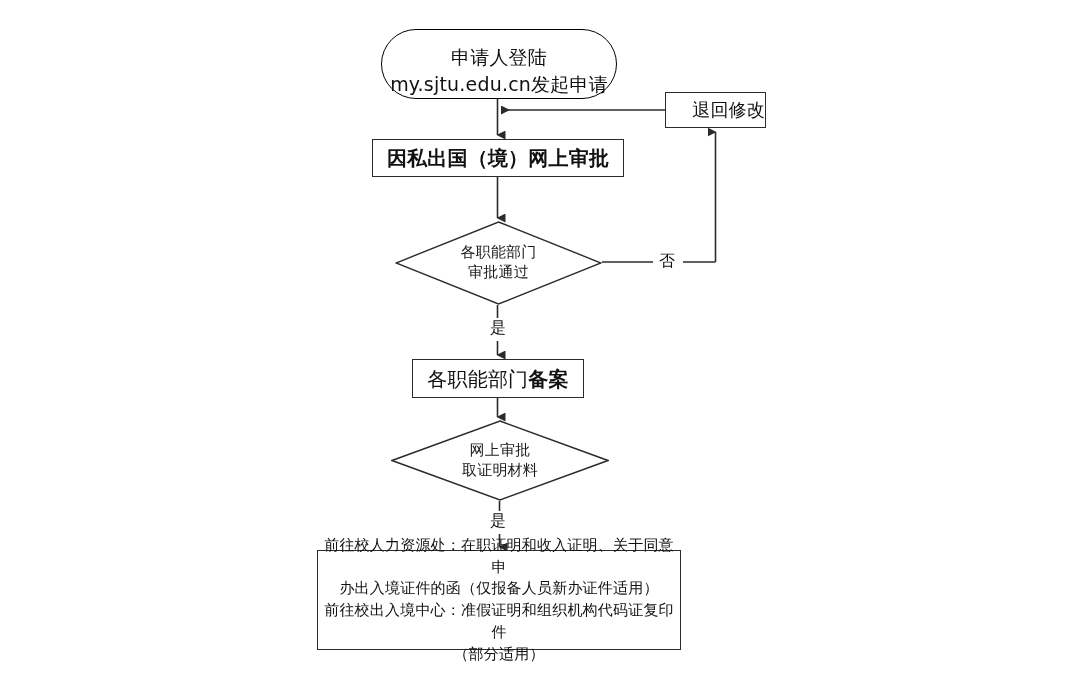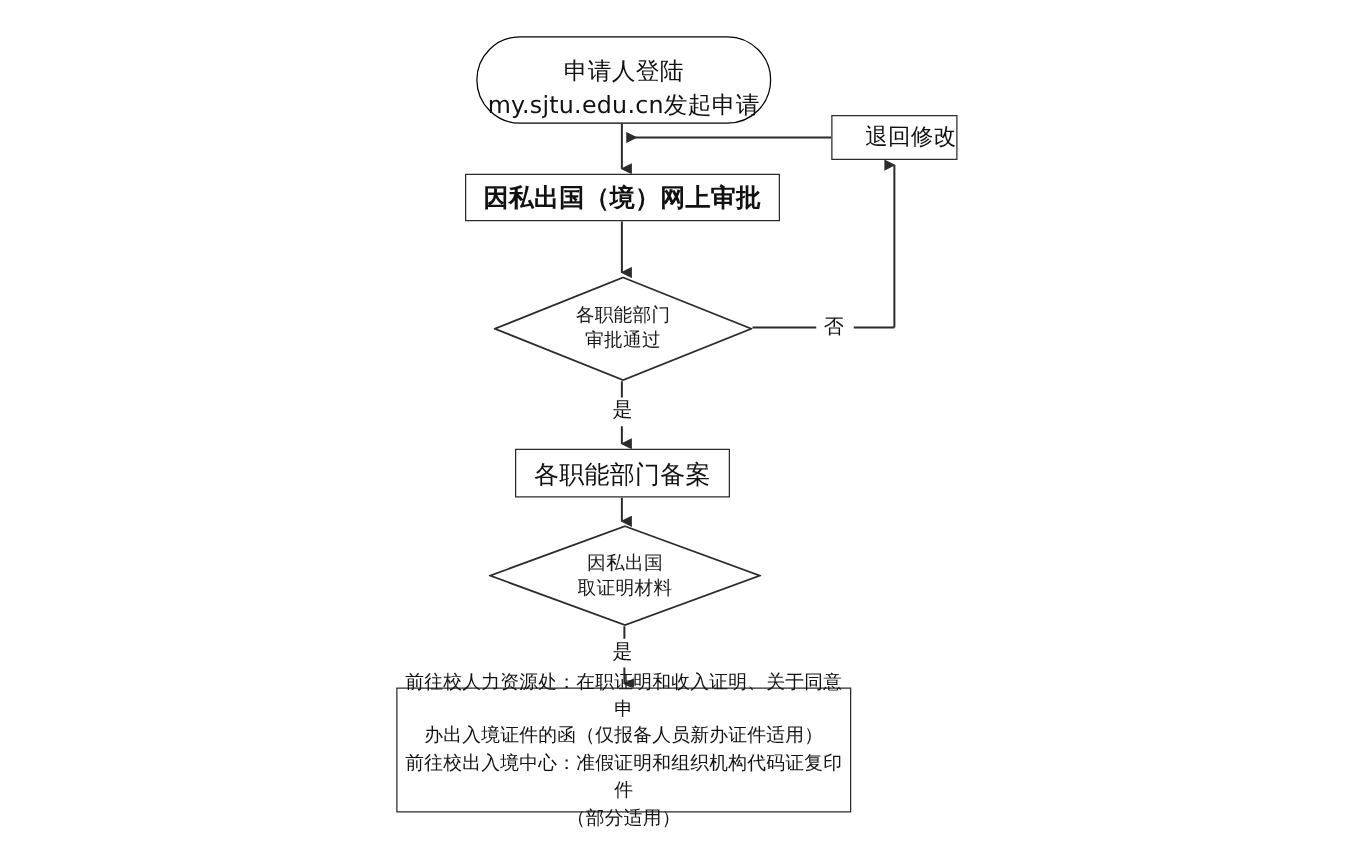--- a/index.html
+++ b/index.html
@@ -63,21 +63,21 @@
   }
   #node-return {
     left: 665px; top: 92px; width: 101px; height: 36px;
     font-size: 18px;
     justify-content: flex-end;
   }
   #node-record {
     left: 412px; top: 359px; width: 172px; height: 39px;
     font-size: 20px;
   }
-  #node-record .bold-part { font-weight: normal; }
+  #node-record .bold-part { font-weight: bold; }
   #node-docs {
     left: 317px; top: 550px; width: 364px; height: 100px;
     font-size: 15px;
   }
   #node-docs .node-text { line-height: 1.45; }
 
   
   .diamond {
     position: absolute;
     display: flex;
@@ -183,21 +183,21 @@
   </div>
 
   <div class="node node-rect" id="node-record">
     <span class="node-text"><span>各职能部门</span><span class="bold-part">备案</span></span>
   </div>
 
   <div class="diamond" id="node-dec-materials">
     <svg width="218" height="81" viewBox="0 0 218 81" xmlns="http://www.w3.org/2000/svg">
       <polygon points="109,1 217,40.5 109,80 1,40.5" fill="#ffffff" stroke="#2b2b2b" stroke-width="1.4"></polygon>
     </svg>
-    <span class="node-text">因私出国
+    <span class="node-text">网上审批
 取证明材料</span>
   </div>
 
   <div class="node node-rect" id="node-docs">
     <span class="node-text">前往校人力资源处：在职证明和收入证明、关于同意申
 办出入境证件的函（仅报备人员新办证件适用）
 前往校出入境中心：准假证明和组织机构代码证复印件
 （部分适用）</span>
   </div>
 

